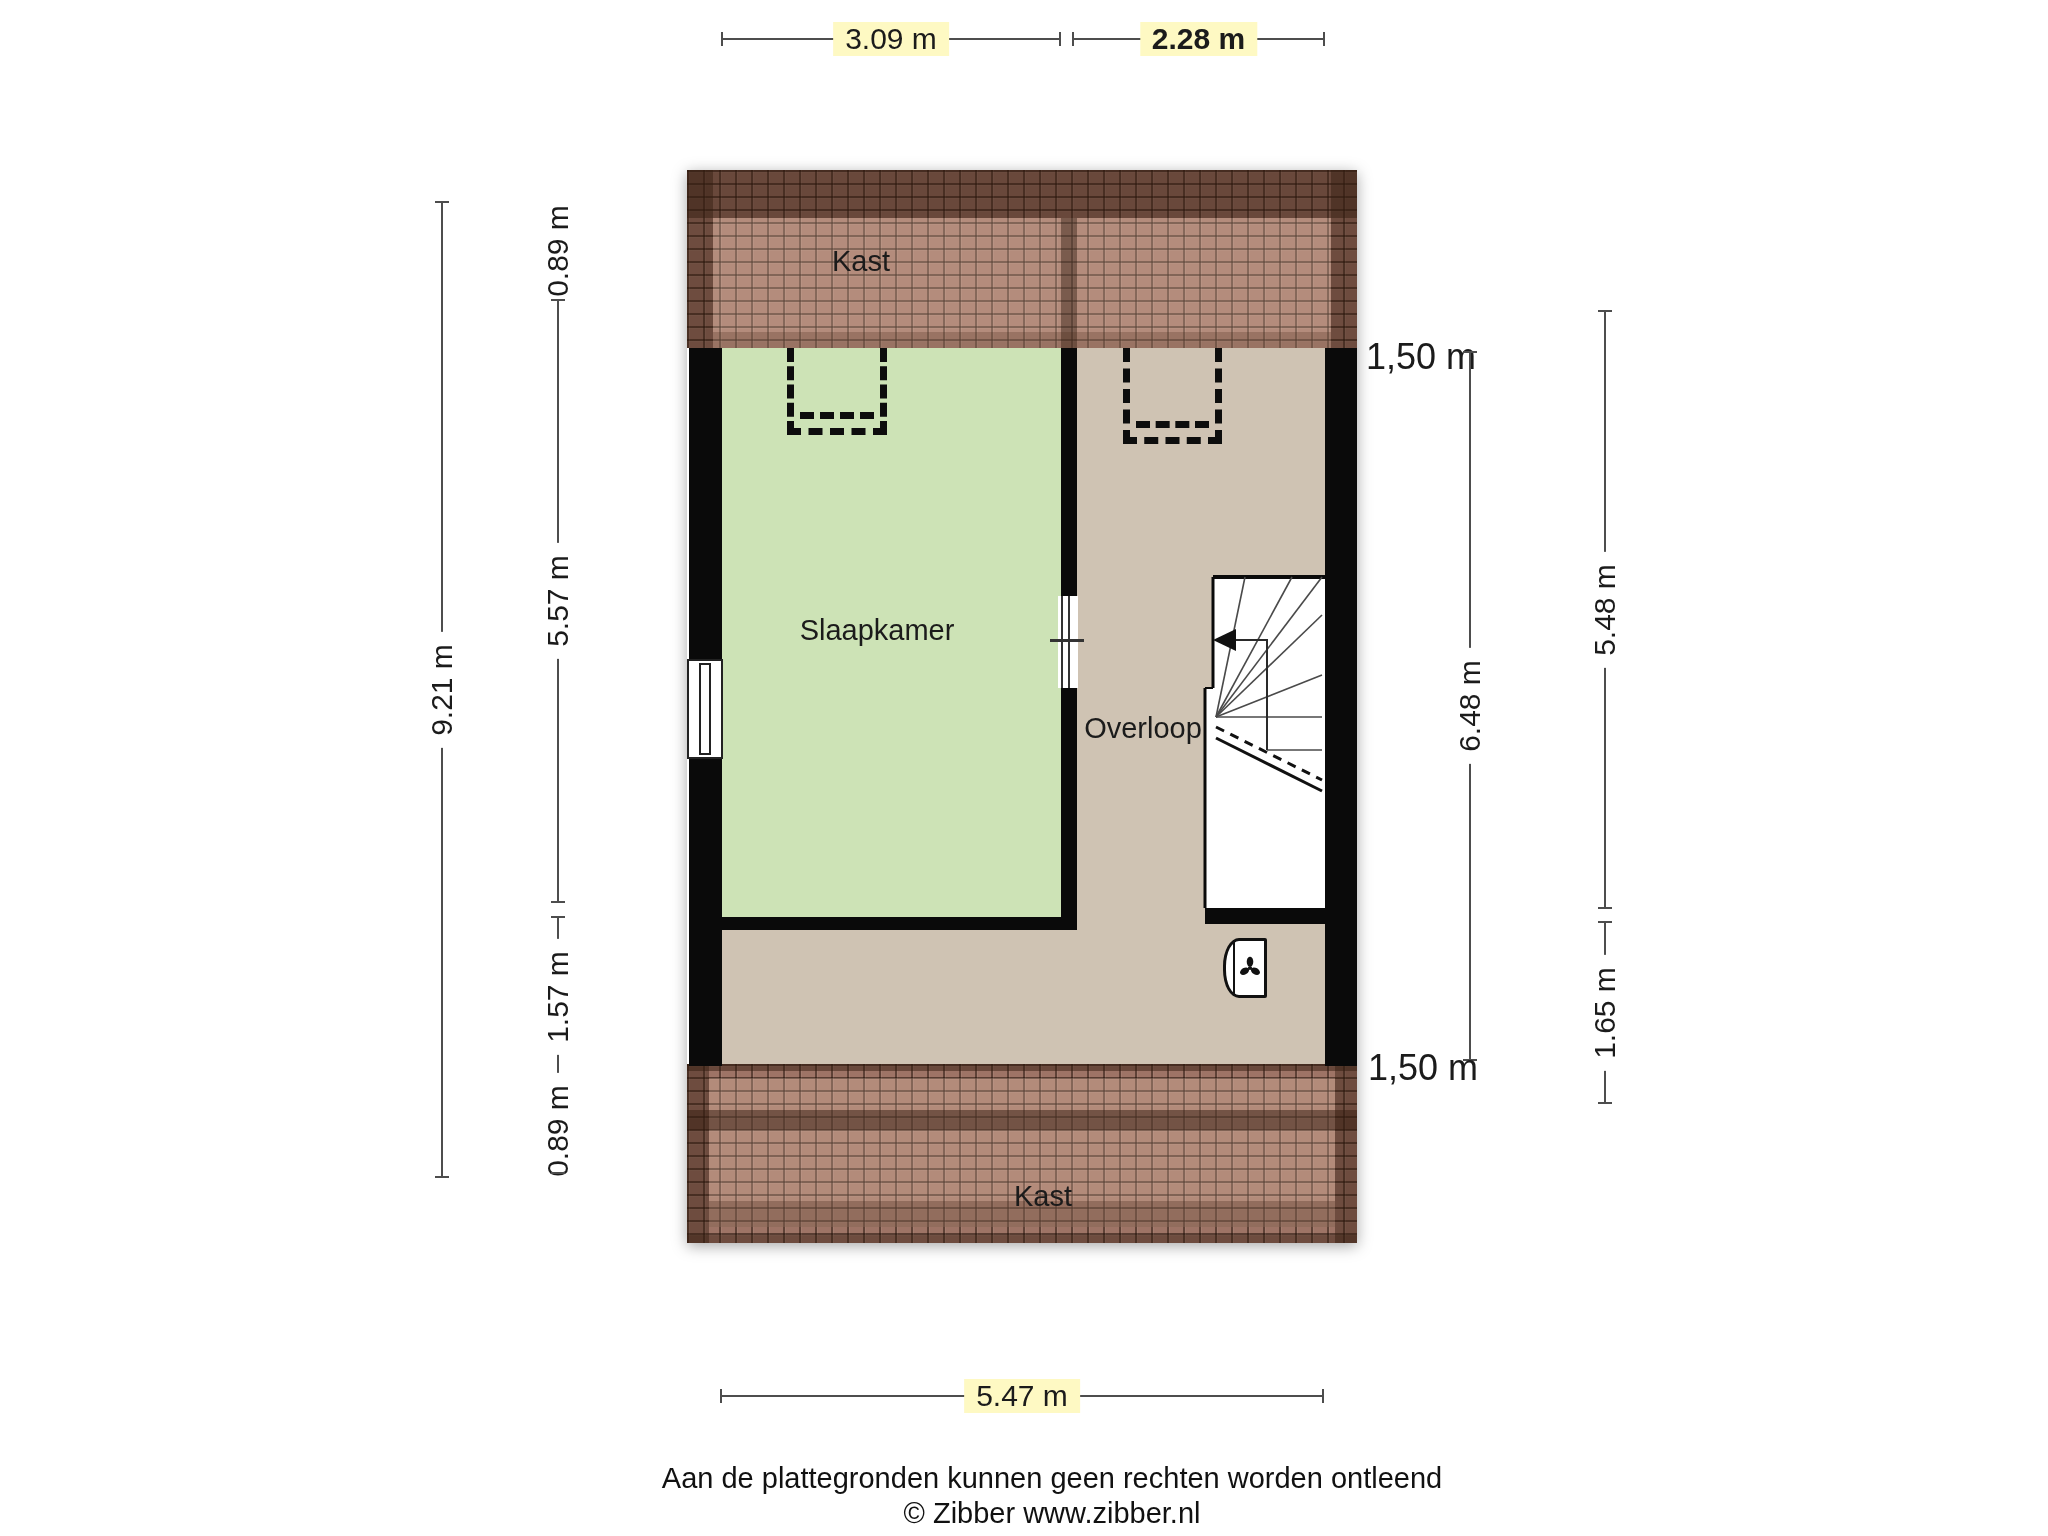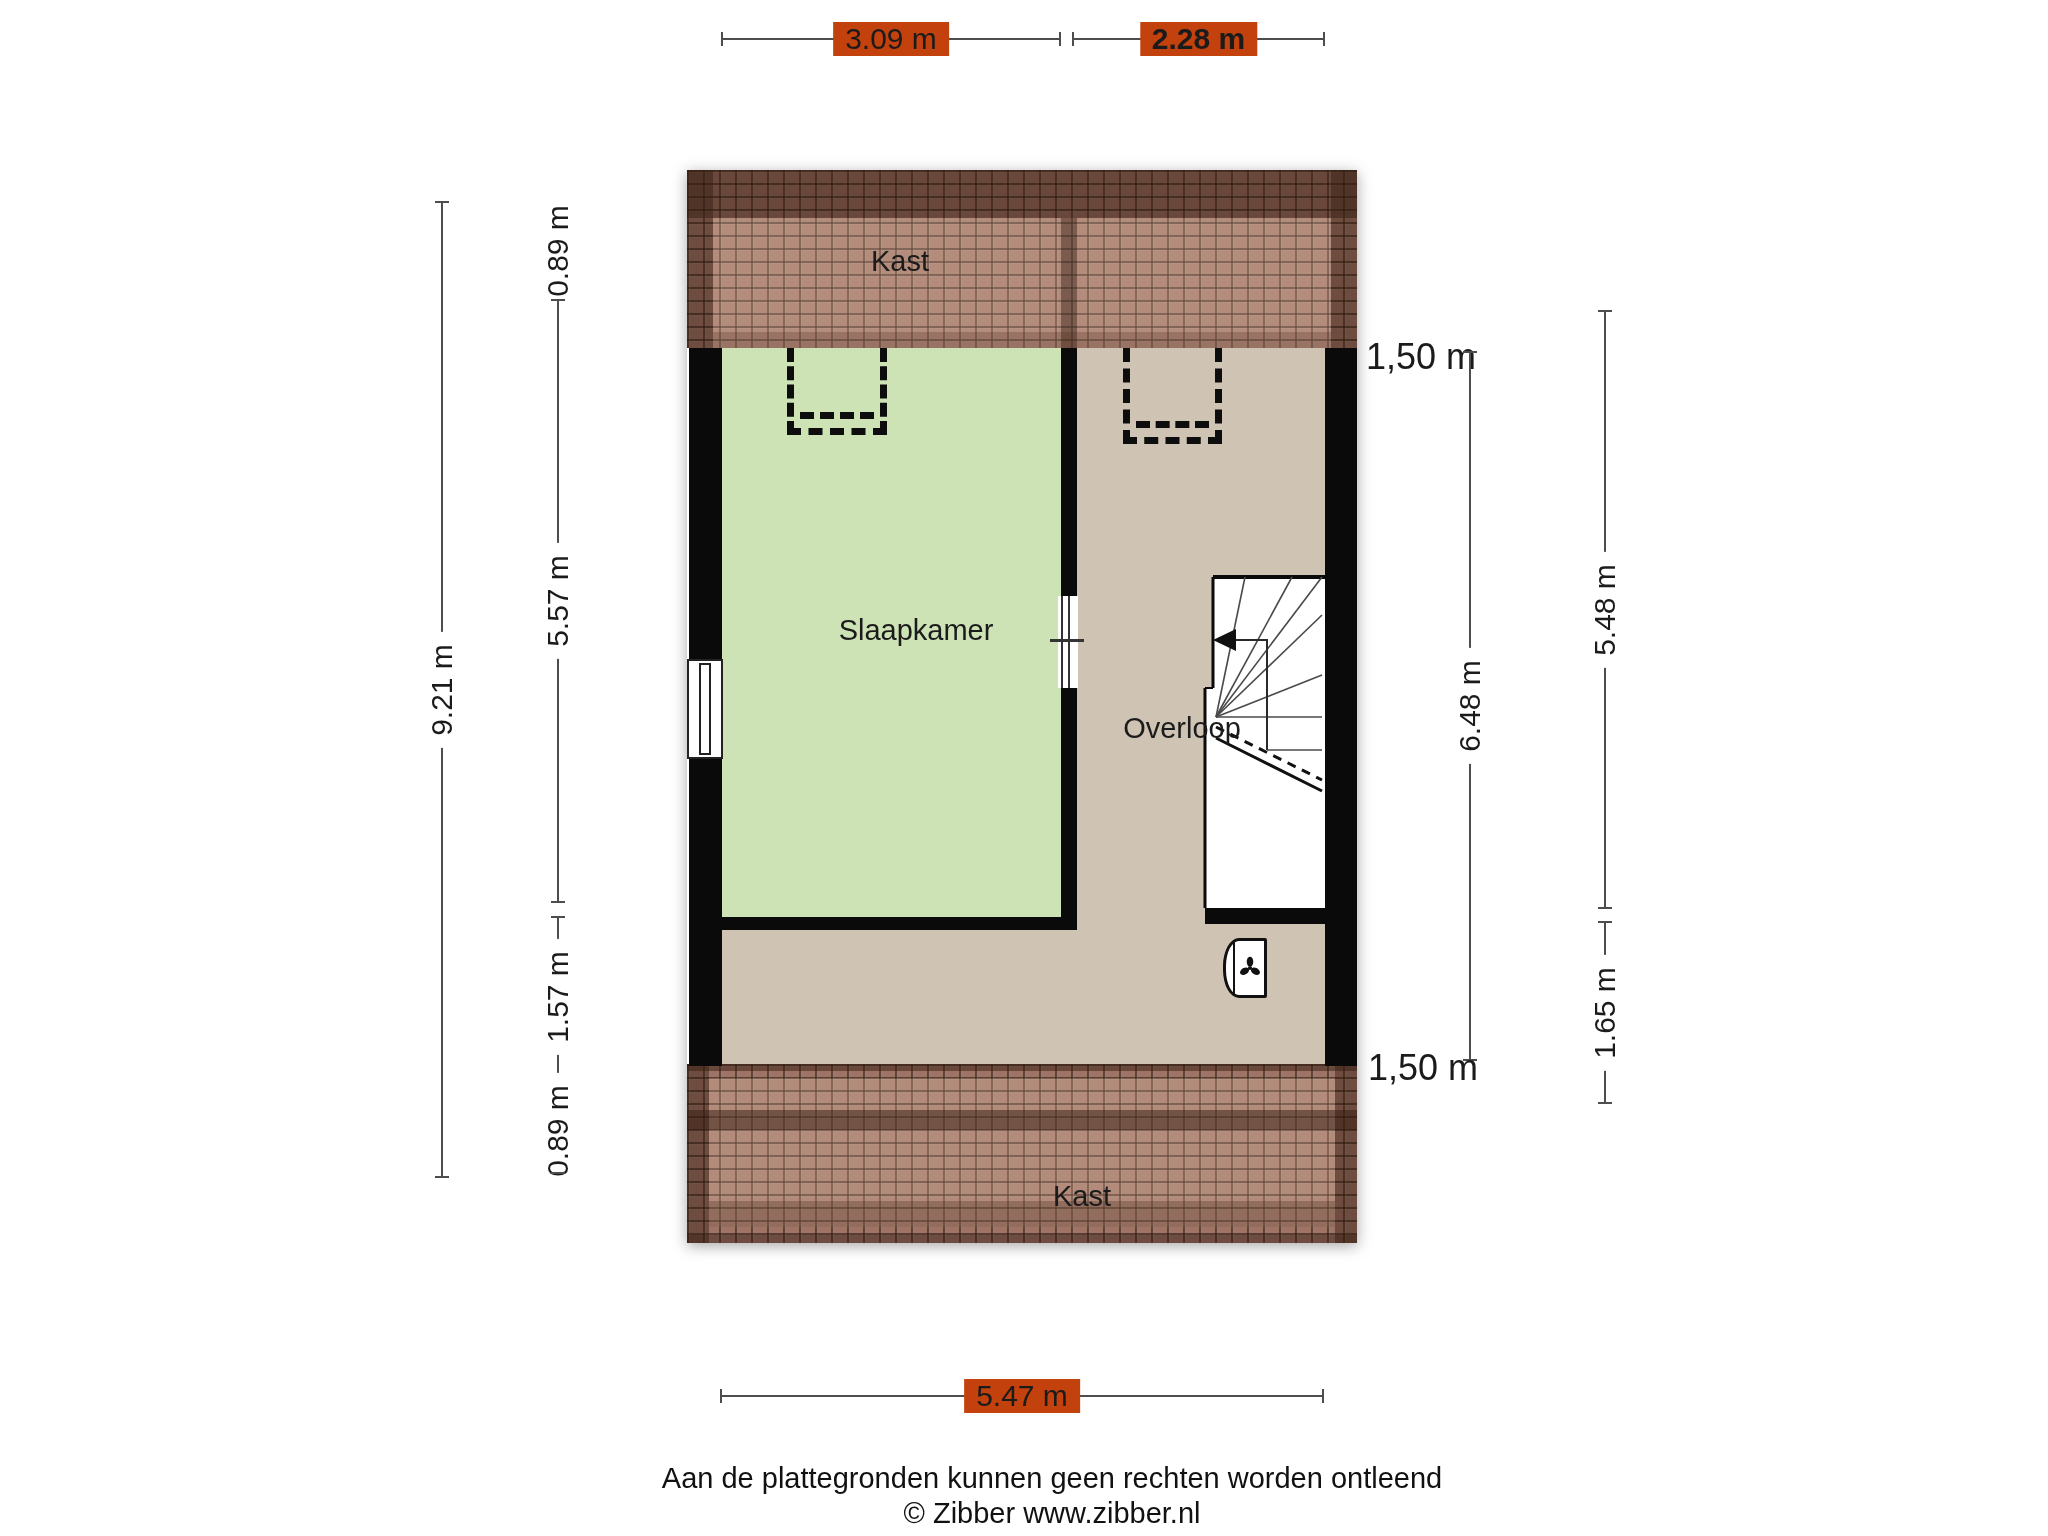--- a/index.html
+++ b/index.html
@@ -7,27 +7,27 @@
           font-family:"Liberation Sans","DejaVu Sans",sans-serif;color:#1b1b1b;}
   .abs{position:absolute;}
   
   .tiles{position:absolute;background-color:#9e7466;
     background-image:
       repeating-linear-gradient(90deg, rgba(32,16,8,.50) 0 2px, rgba(255,244,235,.07) 2px 3px, transparent 3px 16px),
       repeating-linear-gradient(180deg, rgba(32,16,8,.55) 0 2px, rgba(255,244,235,.05) 2px 3px, transparent 3px 13px);}
   .ov{position:absolute;pointer-events:none;}
   
   .wall{position:absolute;background:#0a0a0a;}
-  .room-label{position:absolute;transform:translate(-50%,-50%);font-size:29px;color:#1b1b1b;white-space:nowrap;margin-left:39px;}
+  .room-label{position:absolute;transform:translate(-50%,-50%);font-size:29px;color:#1b1b1b;white-space:nowrap;}
   
   .dimh{position:absolute;height:0;border-top:2px solid #4d4d4d;}
   .dimh::before,.dimh::after{content:"";position:absolute;top:-8px;width:2px;height:14px;background:#4d4d4d;}
   .dimh::before{left:-1px;} .dimh::after{right:-1px;}
   .dimh .lbl{position:absolute;left:50%;top:-1px;transform:translate(-50%,-50%);
-             background:#c2410c;padding:0 12px;font-size:30px;white-space:nowrap;}
+             background:#fef9c3;padding:0 12px;font-size:30px;white-space:nowrap;}
   .dimv{position:absolute;width:0;border-left:2px solid #4d4d4d;}
   .dimv::before,.dimv::after{content:"";position:absolute;left:-8px;width:14px;height:2px;background:#4d4d4d;}
   .dimv::before{top:-1px;} .dimv::after{bottom:-1px;}
   .dimv .lbl{position:absolute;left:-1px;top:50%;transform:translate(-50%,-50%) rotate(-90deg);
              background:#fff;padding:0 12px;font-size:30px;white-space:nowrap;}
   .freelbl{position:absolute;font-size:36px;white-space:nowrap;}
   
   .dormer{position:absolute;border:7px dashed #0d0d0d;border-top:none;}
   .dormer .inner{position:absolute;left:6px;right:6px;bottom:9px;height:0;border-top:7px dashed #0d0d0d;}
   

